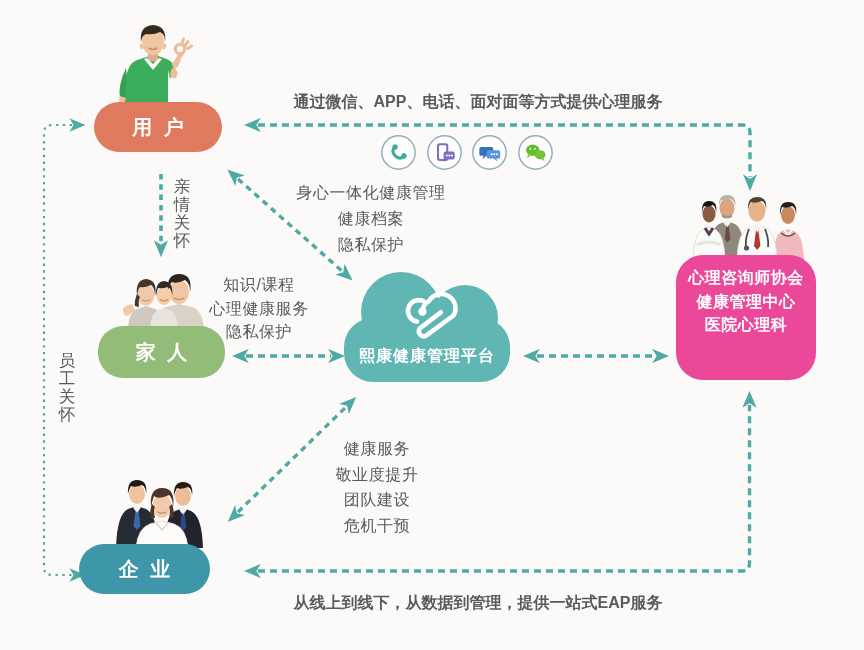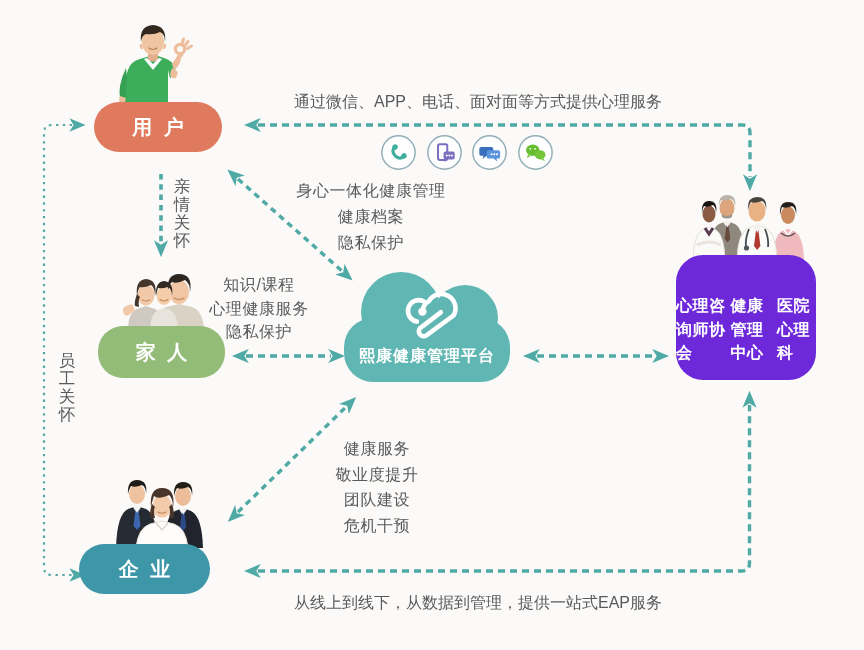--- a/index.html
+++ b/index.html
@@ -10,26 +10,26 @@
   svg{display:block;}
   
   .node{position:absolute;display:flex;align-items:center;justify-content:center;
         color:#ffffff;font-weight:700;z-index:3;}
   .node-user{left:94px;top:102px;width:128px;height:50px;border-radius:25px;background:#df7a5e;
              font-size:20px;letter-spacing:3px;text-indent:3px;}
   .node-family{left:98px;top:326px;width:127px;height:52px;border-radius:25px;background:#92bc77;
              font-size:20px;letter-spacing:3px;text-indent:3px;}
   .node-enterprise{left:79px;top:544px;width:131px;height:50px;border-radius:25px;background:#3e97a9;
              font-size:20px;letter-spacing:3px;text-indent:3px;}
-  .node-providers{left:676px;top:255px;width:140px;height:125px;border-radius:27px;background:#6d28d9;
-             justify-content:flex-start;padding-top:24px;box-sizing:border-box;
+  .node-providers{left:676px;top:255px;width:140px;height:125px;border-radius:27px;background:#ec4899;
+             flex-direction:column;justify-content:flex-start;padding-top:11px;box-sizing:border-box;
              font-size:16px;letter-spacing:0.5px;line-height:23.5px;}
   
   .lbl{position:absolute;color:#595a5c;z-index:2;}
-  .sentence{font-size:16px;font-weight:400;letter-spacing:0;white-space:nowrap;
+  .sentence{font-size:16px;font-weight:700;letter-spacing:0;white-space:nowrap;
             transform:translateX(-50%);}
   .grp{font-size:16px;font-weight:500;letter-spacing:0.6px;line-height:25.5px;text-align:center;
        transform:translateX(-50%);white-space:nowrap;}
   .grp3{line-height:25.8px;}
   .vlabel{width:19px;font-size:16.5px;font-weight:500;line-height:17.9px;text-align:center;
           word-break:break-all;transform:translateX(-50%);}
   
   .cloud-label{position:absolute;left:427px;top:356px;transform:translate(-50%,-50%);
                color:#ffffff;font-size:16px;font-weight:700;letter-spacing:1px;z-index:3;
                white-space:nowrap;}
@@ -185,21 +185,21 @@
     <div>健康管理中心</div>
     <div>医院心理科</div>
   </div>
 
   <div class="lbl sentence" style="left:478px;top:92px;">通过微信、APP、电话、面对面等方式提供心理服务</div>
   <div class="lbl sentence" style="left:478px;top:593px;">从线上到线下，从数据到管理，提供一站式EAP服务</div>
 
   <div class="lbl vlabel" style="left:182px;top:178px;">亲情关怀</div>
   <div class="lbl vlabel" style="left:67px;top:317px;margin-top:35px;">员工关怀</div>
 
-  <div class="lbl grp grp3" style="left:371px;top:180px;font-family:Liberation Mono, monospace;">
+  <div class="lbl grp grp3" style="left:371px;top:180px;">
     <div>身心一体化健康管理</div>
     <div>健康档案</div>
     <div>隐私保护</div>
   </div>
 
   <div class="lbl grp" style="left:259px;top:273px;line-height:23.6px;">
     <div>知识/课程</div>
     <div>心理健康服务</div>
     <div>隐私保护</div>
   </div>

